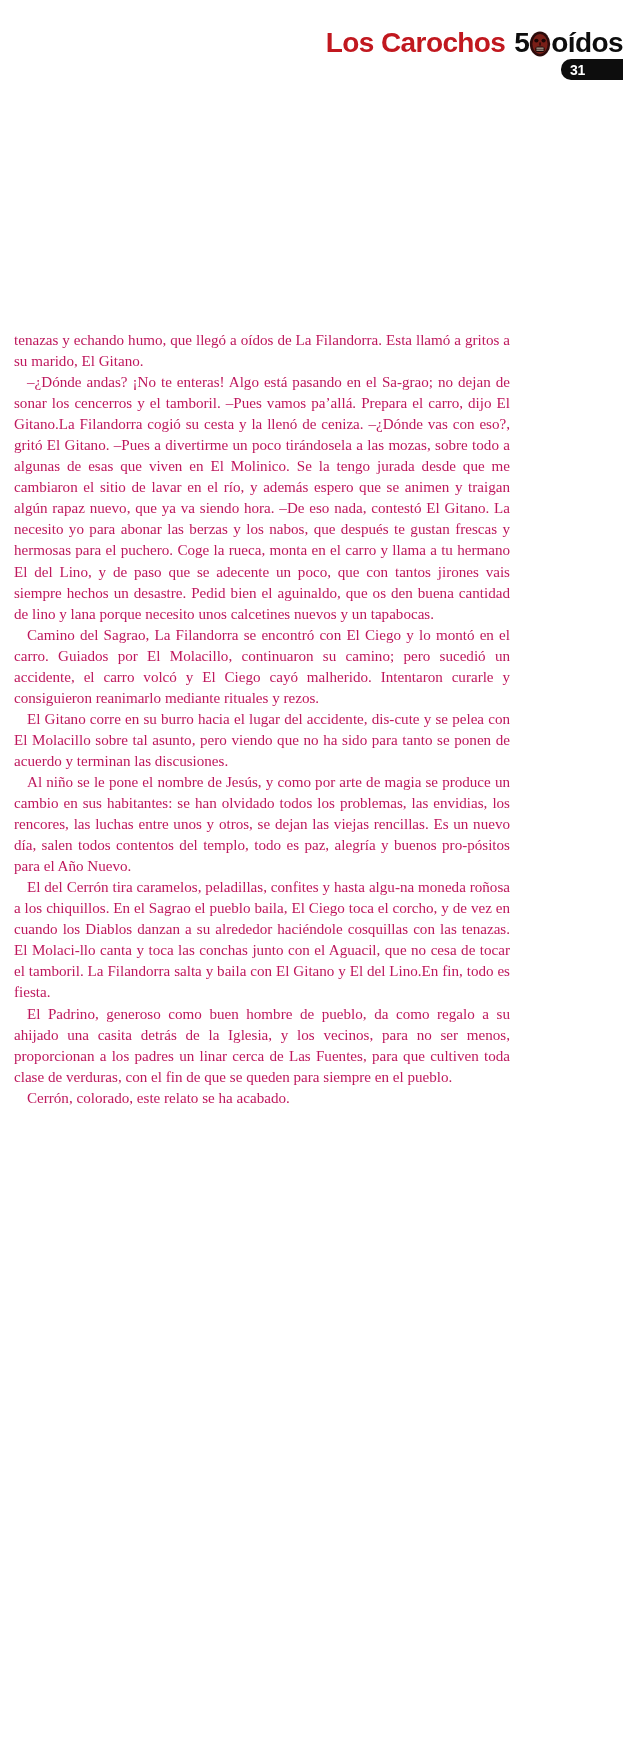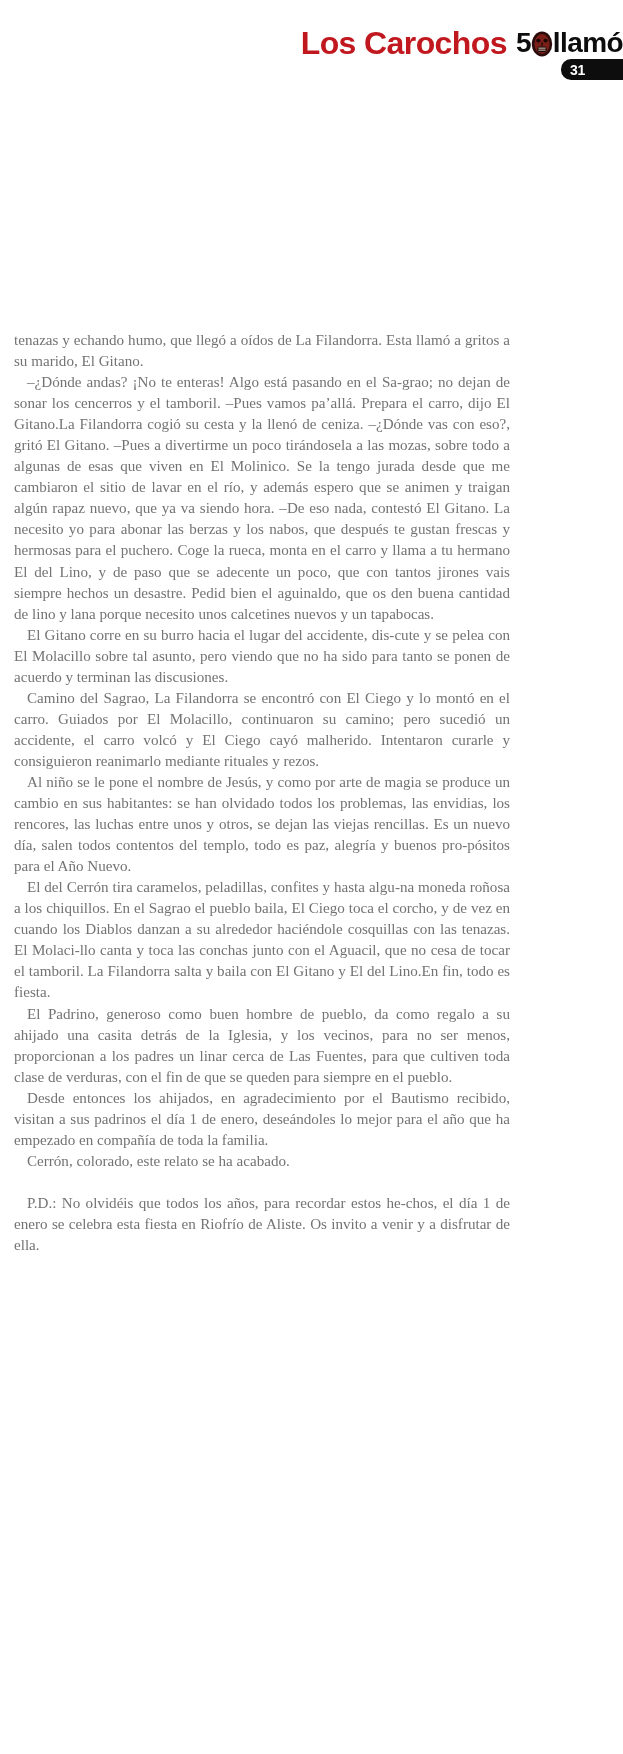--- a/index.html
+++ b/index.html
@@ -27,21 +27,21 @@
     justify-content: flex-end;
   }
   .head-inner {
     display: flex;
     align-items: center;
     height: 34px;
   }
   .head-title {
     font-family: "Liberation Sans", sans-serif;
     font-weight: bold;
-    font-size: 32px;
+    font-size: 28px;
     letter-spacing: -0.6px;
     color: #c1181f;
     line-height: 1;
     white-space: nowrap;
   }
   .head-anniv {
     font-family: "Liberation Sans", sans-serif;
     font-weight: bold;
     font-size: 28px;
     letter-spacing: -0.6px;
@@ -93,21 +93,21 @@
     position: absolute;
     left: 14px;
     top: 330px;
     width: 496px;
   }
   .para {
     margin: 0;
     font-family: "Liberation Serif", serif;
     font-size: 15.1px;
     line-height: 21.05px;
-    color: #737373;
+    color: #be185d;
     text-align: justify;
     text-justify: inter-word;
     -webkit-hyphens: none;
     hyphens: none;
     white-space: pre-wrap;
   }
   .para.indent { text-indent: 13px; font-family: Liberation Serif, serif; }
   .para.spacer-before { margin-top: 21px; }
 </style>
 </head>
@@ -123,34 +123,32 @@
           <ellipse cx="11" cy="13" rx="10.2" ry="12.4" fill="#2b0b0b"></ellipse>
           <ellipse cx="11" cy="13" rx="7.6" ry="10" fill="#7a1f18"></ellipse>
           <ellipse cx="7.4" cy="9.6" rx="2.1" ry="1.9" fill="#1a0606"></ellipse>
           <ellipse cx="14.6" cy="9.6" rx="2.1" ry="1.9" fill="#1a0606"></ellipse>
           <rect x="6.3" y="15.4" width="9.4" height="5.6" rx="2.6" fill="#1a0606"></rect>
           <rect x="7.4" y="16.6" width="7.2" height="1.1" fill="#c9b9a8"></rect>
           <rect x="7.4" y="18.6" width="7.2" height="1.1" fill="#c9b9a8"></rect>
           <rect x="10.4" y="11.4" width="1.3" height="3.2" fill="#1a0606"></rect>
         </svg>
       </span>
-      <span class="anniv-digit">llamó</span>
+      <span class="anniv-digit">oídos</span>
     </span>
   </div>
   <div class="pagenum-wrap">
     <div class="pagenum-box">
       <span class="pagenum-text">31</span>
     </div>
   </div>
 </div>
 
 <div class="text-column">
     <p class="para">tenazas y echando humo, que llegó a oídos de La Filandorra. Esta llamó a gritos a su marido, El Gitano.</p>
     <p class="para indent">–¿Dónde andas? ¡No te enteras! Algo está pasando en el Sa-grao; no dejan de sonar los cencerros y el tamboril. –Pues vamos pa’allá. Prepara el carro, dijo El Gitano.La Filandorra cogió su cesta y la llenó de ceniza. –¿Dónde vas con eso?, gritó El Gitano. –Pues a divertirme un poco tirándosela a las mozas, sobre todo a algunas de esas que viven en El Molinico. Se la tengo jurada desde que me cambiaron el sitio de lavar en el río, y además espero que se animen y traigan algún rapaz nuevo, que ya va siendo hora. –De eso nada, contestó El Gitano. La necesito yo para abonar las berzas y los nabos, que después te gustan frescas y hermosas para el puchero. Coge la rueca, monta en el carro y llama a tu hermano El del Lino, y de paso que se adecente un poco, que con tantos jirones vais siempre hechos un desastre. Pedid bien el aguinaldo, que os den buena cantidad de lino y lana porque necesito unos calcetines nuevos y un tapabocas.</p>
+    <p class="para indent">Camino del Sagrao, La Filandorra se encontró con El Ciego y lo montó en el carro. Guiados por El Molacillo, continuaron su camino; pero sucedió un accidente, el carro volcó y El Ciego cayó malherido. Intentaron curarle y consiguieron reanimarlo mediante rituales y rezos.</p>
     <p class="para indent">El Gitano corre en su burro hacia el lugar del accidente, dis-cute y se pelea con El Molacillo sobre tal asunto, pero viendo que no ha sido para tanto se ponen de acuerdo y terminan las discusiones.</p>
-    <p class="para indent">Camino del Sagrao, La Filandorra se encontró con El Ciego y lo montó en el carro. Guiados por El Molacillo, continuaron su camino; pero sucedió un accidente, el carro volcó y El Ciego cayó malherido. Intentaron curarle y consiguieron reanimarlo mediante rituales y rezos.</p>
     <p class="para indent">Al niño se le pone el nombre de Jesús, y como por arte de magia se produce un cambio en sus habitantes: se han olvidado todos los problemas, las envidias, los rencores, las luchas entre unos y otros, se dejan las viejas rencillas. Es un nuevo día, salen todos contentos del templo, todo es paz, alegría y buenos pro-pósitos para el Año Nuevo.</p>
     <p class="para indent">El del Cerrón tira caramelos, peladillas, confites y hasta algu-na moneda roñosa a los chiquillos. En el Sagrao el pueblo baila, El Ciego toca el corcho, y de vez en cuando los Diablos danzan a su alrededor haciéndole cosquillas con las tenazas. El Molaci-llo canta y toca las conchas junto con el Aguacil, que no cesa de tocar el tamboril. La Filandorra salta y baila con El Gitano y El del Lino.En fin, todo es fiesta.</p>
     <p class="para indent">El Padrino, generoso como buen hombre de pueblo, da como regalo a su ahijado una casita detrás de la Iglesia, y los vecinos, para no ser menos, proporcionan a los padres un linar cerca de Las Fuentes, para que cultiven toda clase de verduras, con el fin de que se queden para siempre en el pueblo.</p>
-    <p class="para indent">Desde entonces los ahijados, en agradecimiento por el Bautismo recibido, visitan a sus padrinos el día 1 de enero, deseándoles lo mejor para el año que ha empezado en compañía de toda la familia.</p>
     <p class="para indent">Cerrón, colorado, este relato se ha acabado.</p>
-    <p class="para indent spacer-before">P.D.: No olvidéis que todos los años, para recordar estos he-chos, el día 1 de enero se celebra esta fiesta en Riofrío de Aliste. Os invito a venir y a disfrutar de ella.</p>
   </div>
 
 </body></html>

